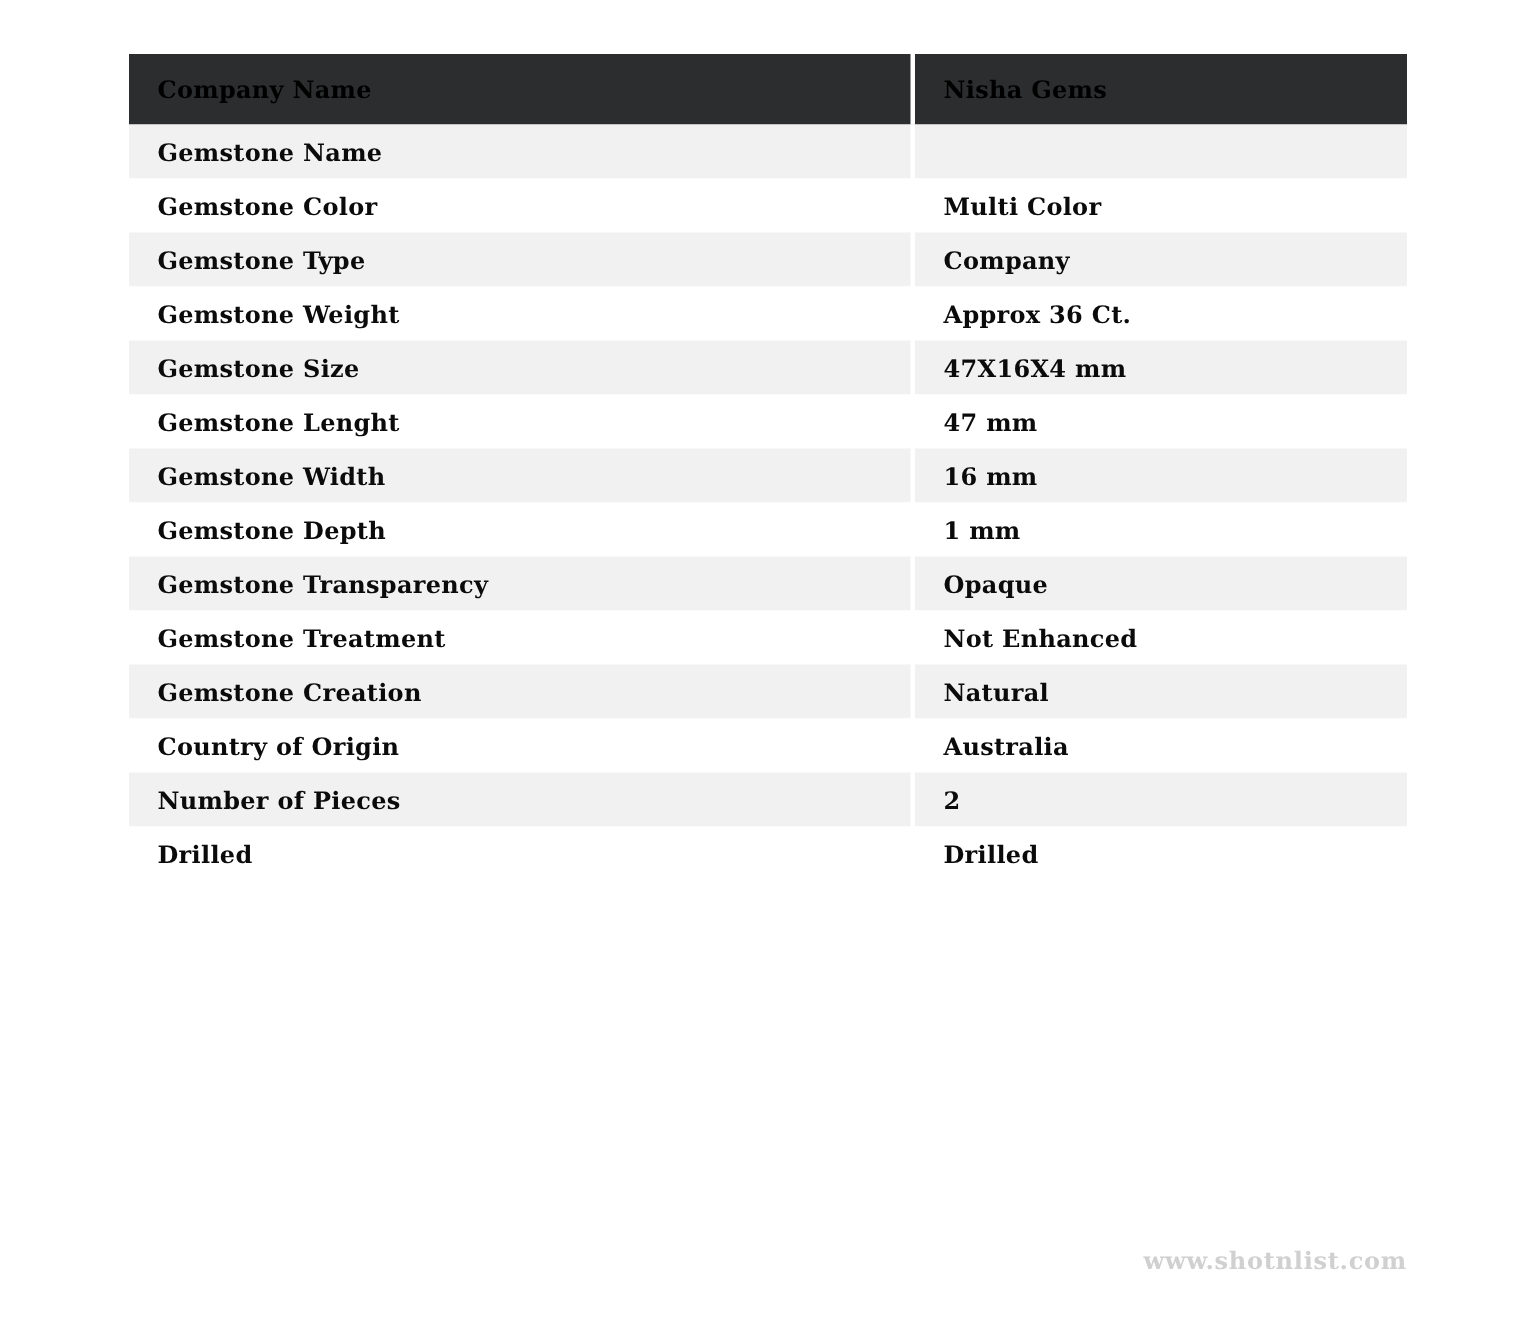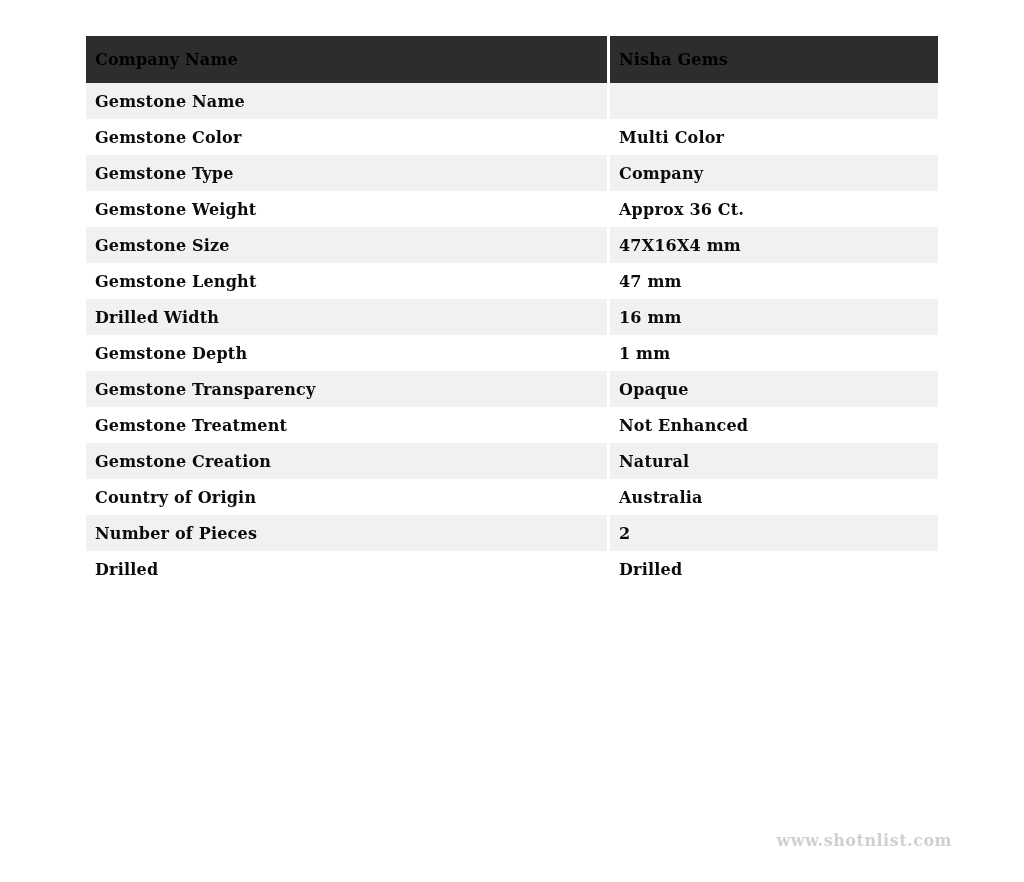--- a/index.html
+++ b/index.html
@@ -30,40 +30,40 @@
   .trow.header{
     height:47px;
     background:var(--header-bg);
   }
   .trow.header .cell{
     color:var(--header-text);
   }
   .cell{
     display:flex;
     align-items:center;
-    padding-left:9px;
+    padding-left:19px;
     font-weight:bold;
     font-size:16px;
     color:var(--text);
     letter-spacing:0.2px;
     white-space:nowrap;
   }
   .cell.label{
     width:524px;
     border-right:3px solid var(--divider);
   }
   .cell.value{
     flex:1;
   }
   .tbody .trow:nth-child(odd){background:var(--row-alt-bg);}
   .tbody .trow:nth-child(even){background:var(--row-bg);}
 
   .watermark{
     position:absolute;
-    right:72px;
+    right:86px;
     top:831px;
     font-weight:bold;
     font-size:16px;
     color:var(--watermark);
     letter-spacing:0.5px;
   }
 </style>
 </head>
 <body>
 
@@ -97,21 +97,21 @@
     <div class="cell label">Gemstone Size</div>
     <div class="cell value">47X16X4 mm</div>
   </div>
 
   <div class="trow">
     <div class="cell label">Gemstone Lenght</div>
     <div class="cell value">47 mm</div>
   </div>
 
   <div class="trow">
-    <div class="cell label">Drilled Width</div>
+    <div class="cell label">Gemstone Width</div>
     <div class="cell value">16 mm</div>
   </div>
 
   <div class="trow">
     <div class="cell label">Gemstone Depth</div>
     <div class="cell value">1 mm</div>
   </div>
 
   <div class="trow">
     <div class="cell label">Gemstone Transparency</div>

